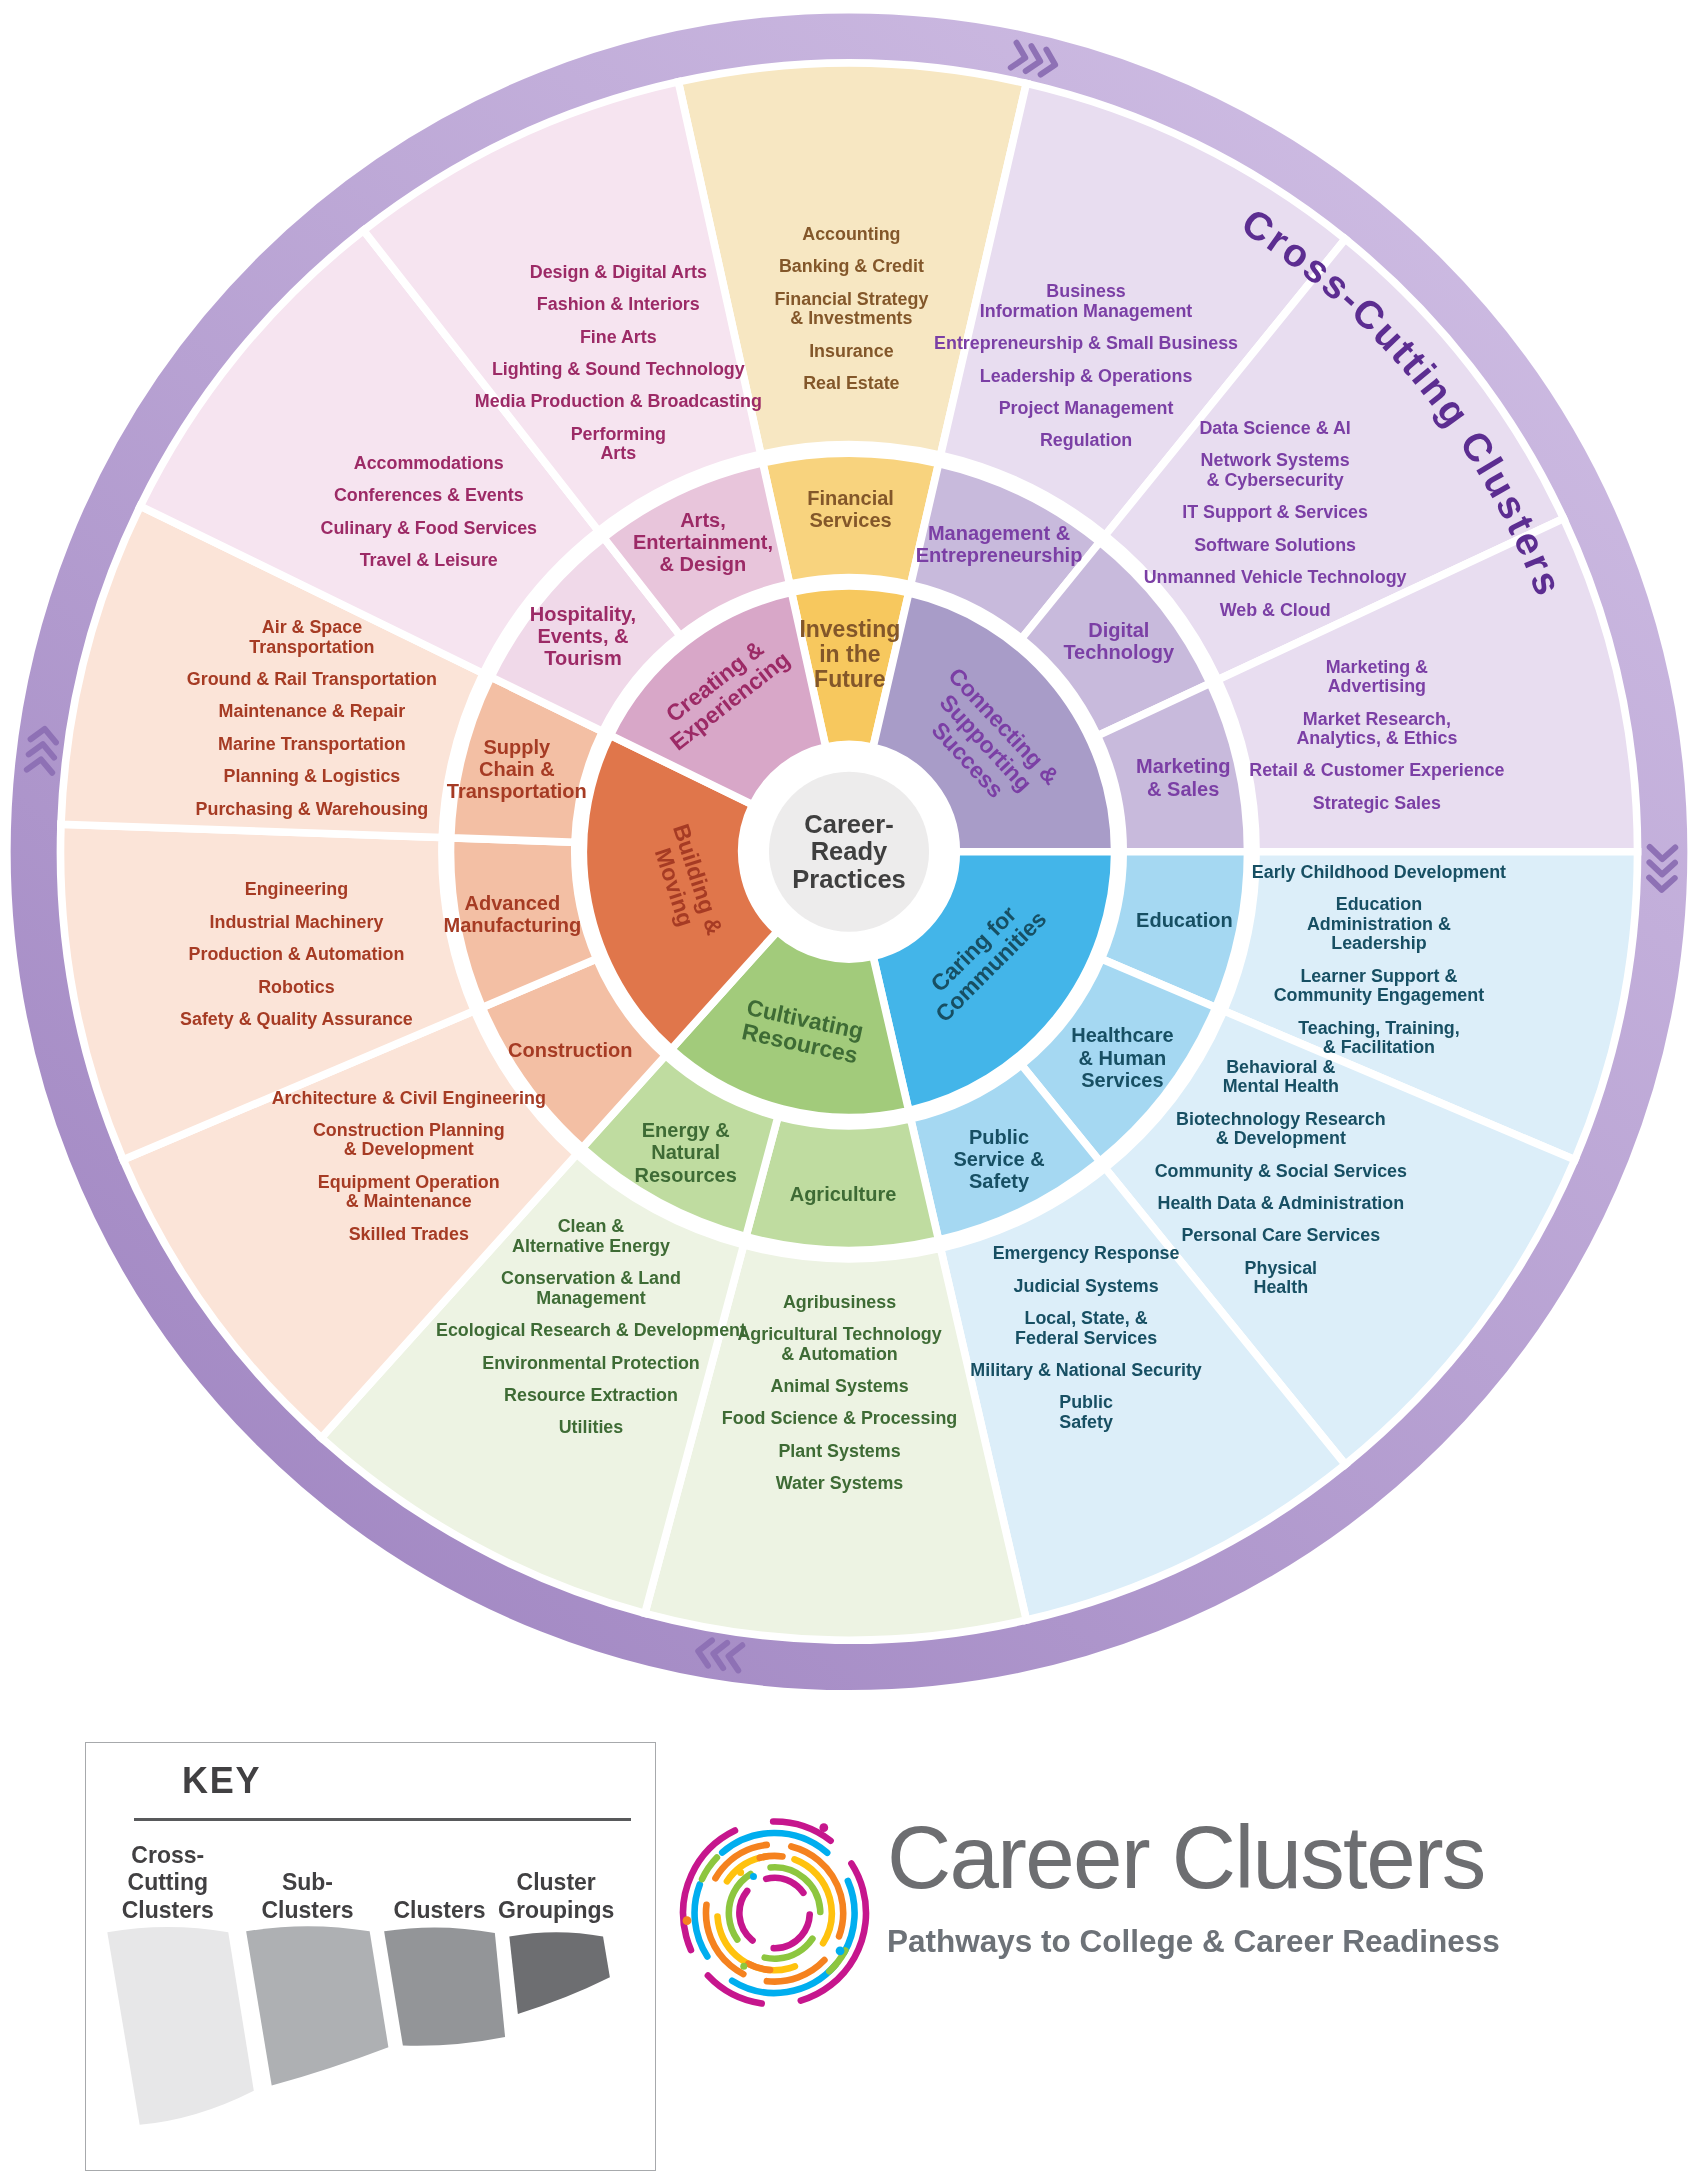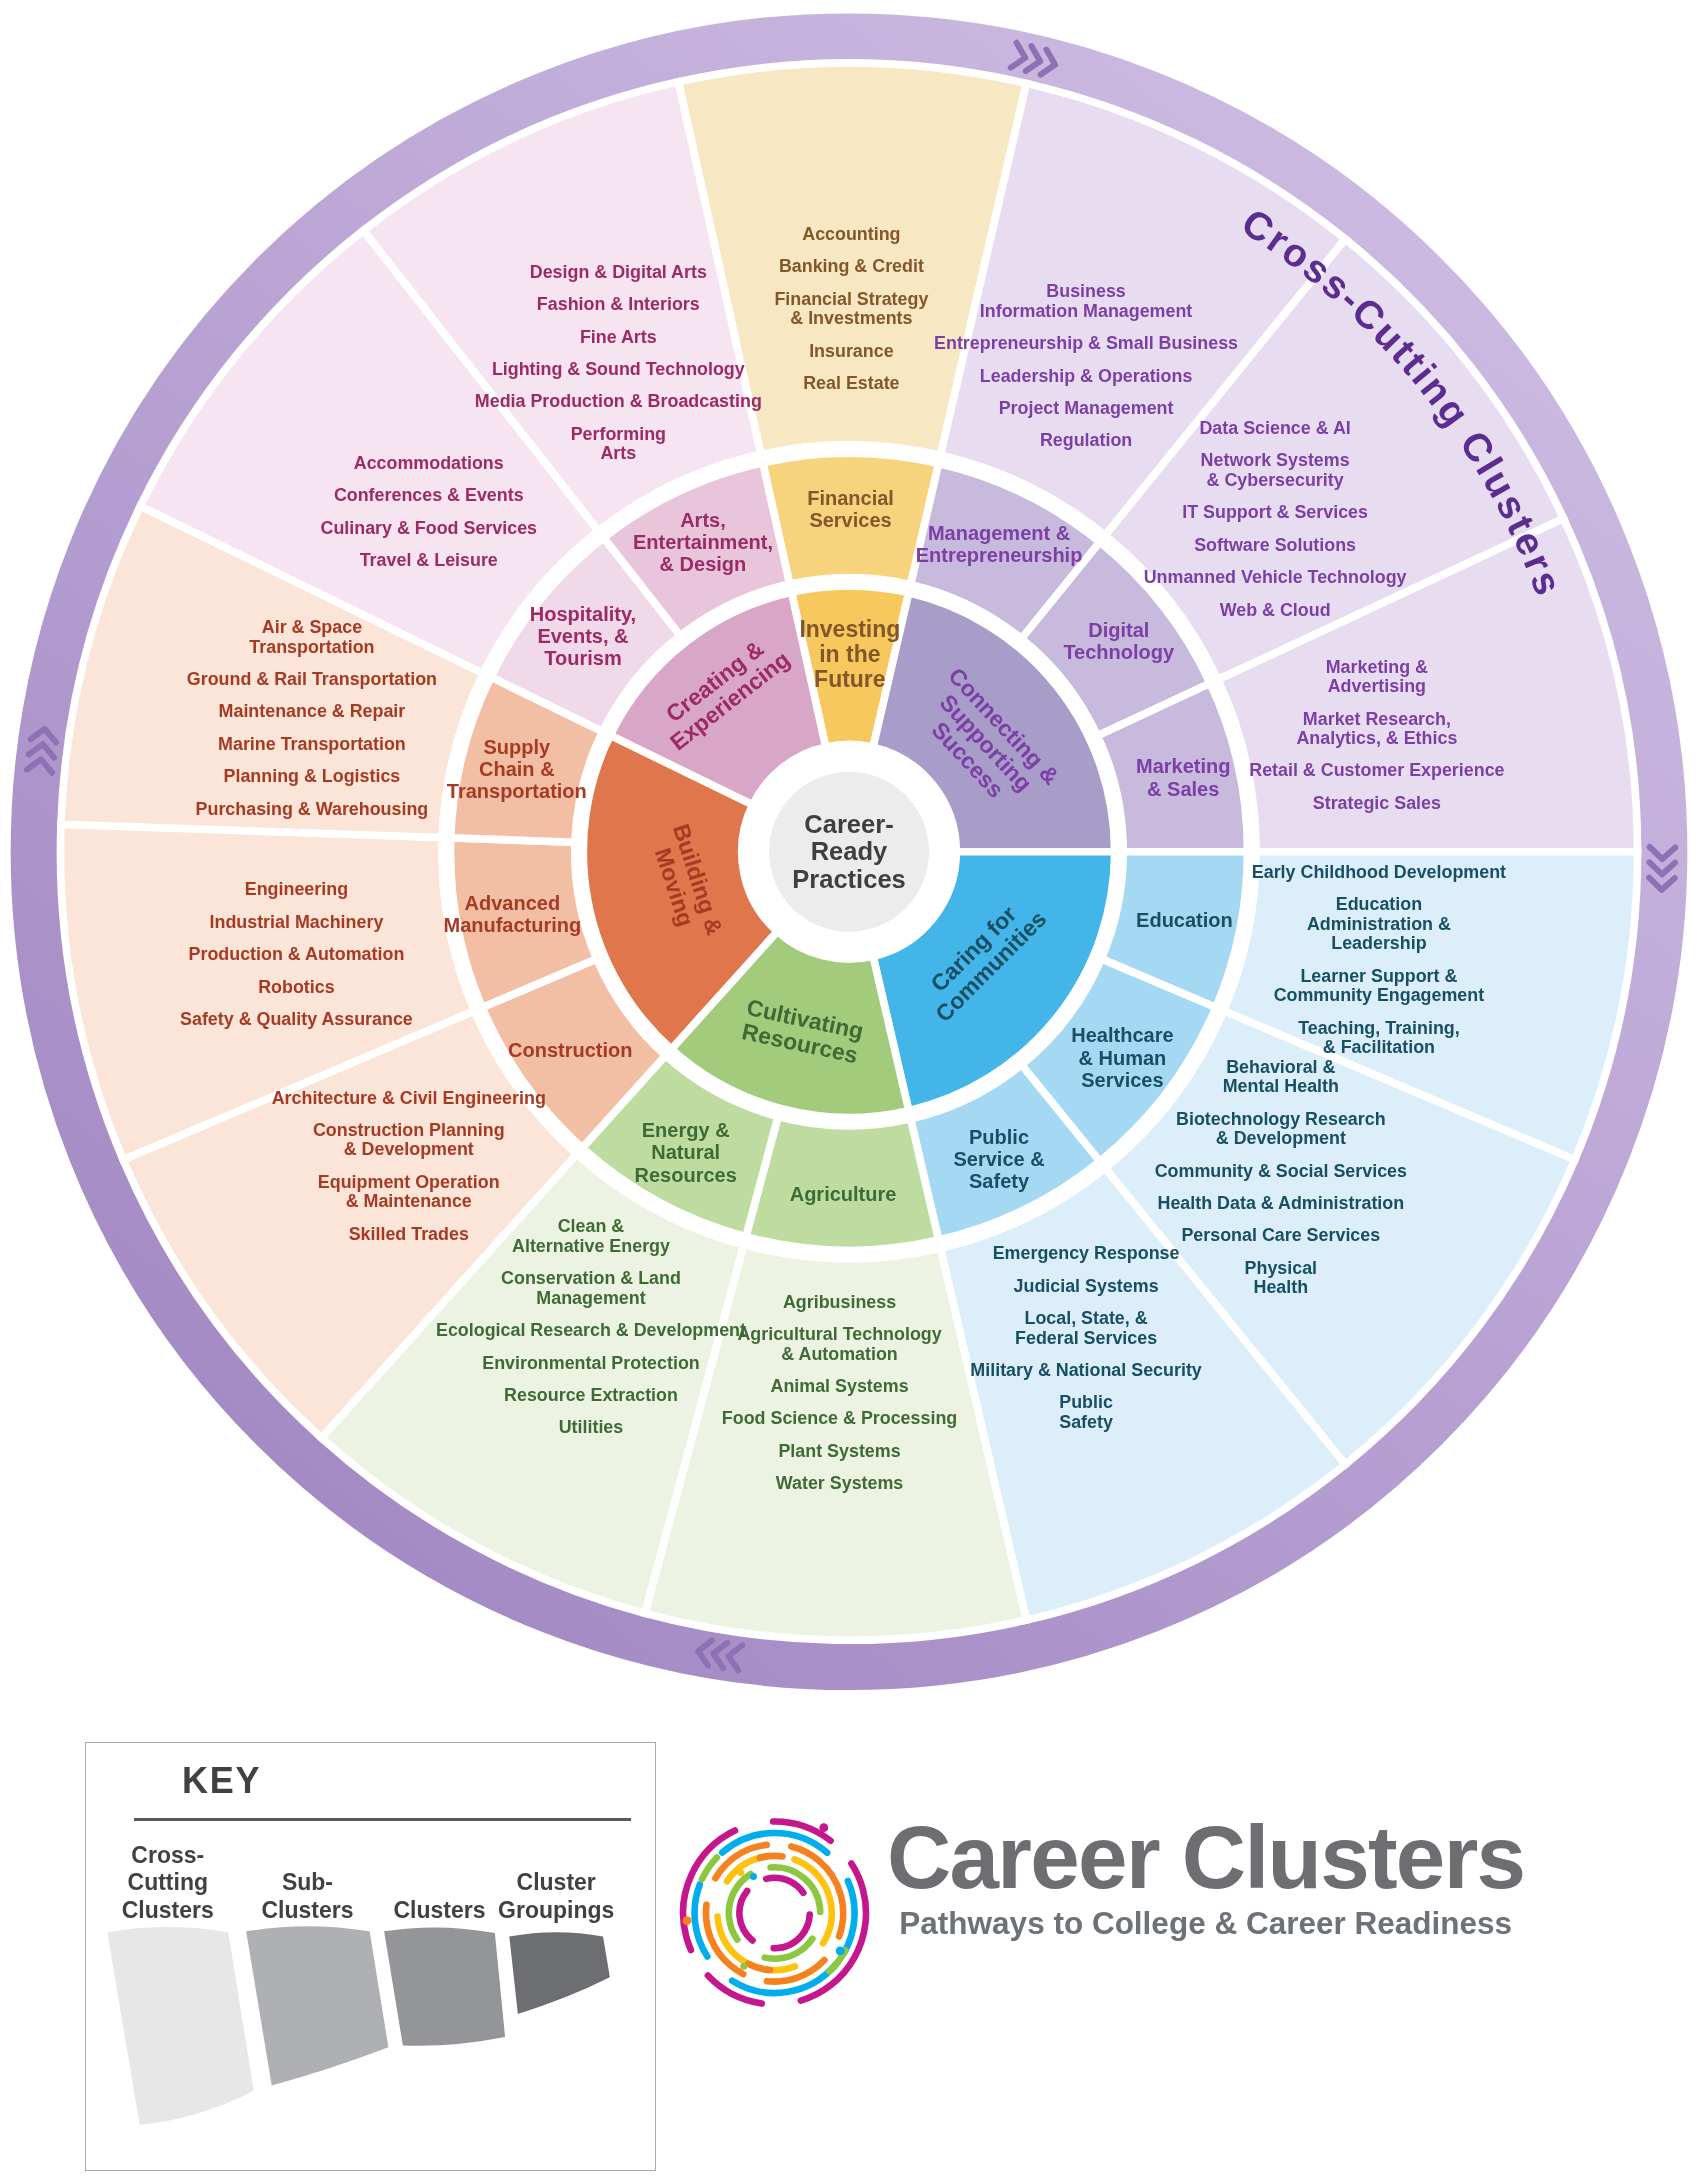--- a/index.html
+++ b/index.html
@@ -6,22 +6,22 @@
   body{font-family:"Liberation Sans",sans-serif;}
   .page{position:relative;width:1698px;height:2181px;background:#fff;overflow:hidden;}
   svg{font-family:"Liberation Sans",sans-serif;}
   #wheel{position:absolute;left:0;top:0;}
   .key-box{position:absolute;left:85px;top:1742px;width:569px;height:427px;border:1.7px solid #A7A9AC;background:#fff;}
   .key-title{position:absolute;left:48px;top:17px;font-size:36px;font-weight:800;letter-spacing:1.7px;color:#414042;margin-left:48px;}
   .key-rule{position:absolute;left:48px;right:24px;top:75px;height:2.6px;background:#58595B;}
   #keysvg{position:absolute;left:0;top:0;}
   .logo{position:absolute;left:675px;top:1811px;display:flex;align-items:flex-start;}
   .logo-text{margin-left:12px;}
-  .logo-title{font-size:89px;font-weight:bold;color:#6D6E71;letter-spacing:-1.7px;line-height:1.05;white-space:nowrap;}
-  .logo-tagline{font-size:31.5px;font-weight:bold;color:#6D7278;text-align:center;margin-top:1px;white-space:nowrap;}
+  .logo-title{font-size:89px;font-weight:normal;color:#6D6E71;letter-spacing:-1.7px;line-height:1.05;white-space:nowrap;}
+  .logo-tagline{font-size:31.5px;font-weight:bold;color:#6D7278;text-align:center;margin-top:19px;white-space:nowrap;}
 </style>
 </head>
 <body>
 
 <div class="page">
 
   <svg id="wheel" viewBox="0 0 1994 2010" width="1698" height="1712">
     <defs>
       <linearGradient id="bandGrad" gradientUnits="userSpaceOnUse" x1="1600" y1="120" x2="260" y2="1820">
         <stop offset="0" stop-color="#CDBBE2"></stop>

